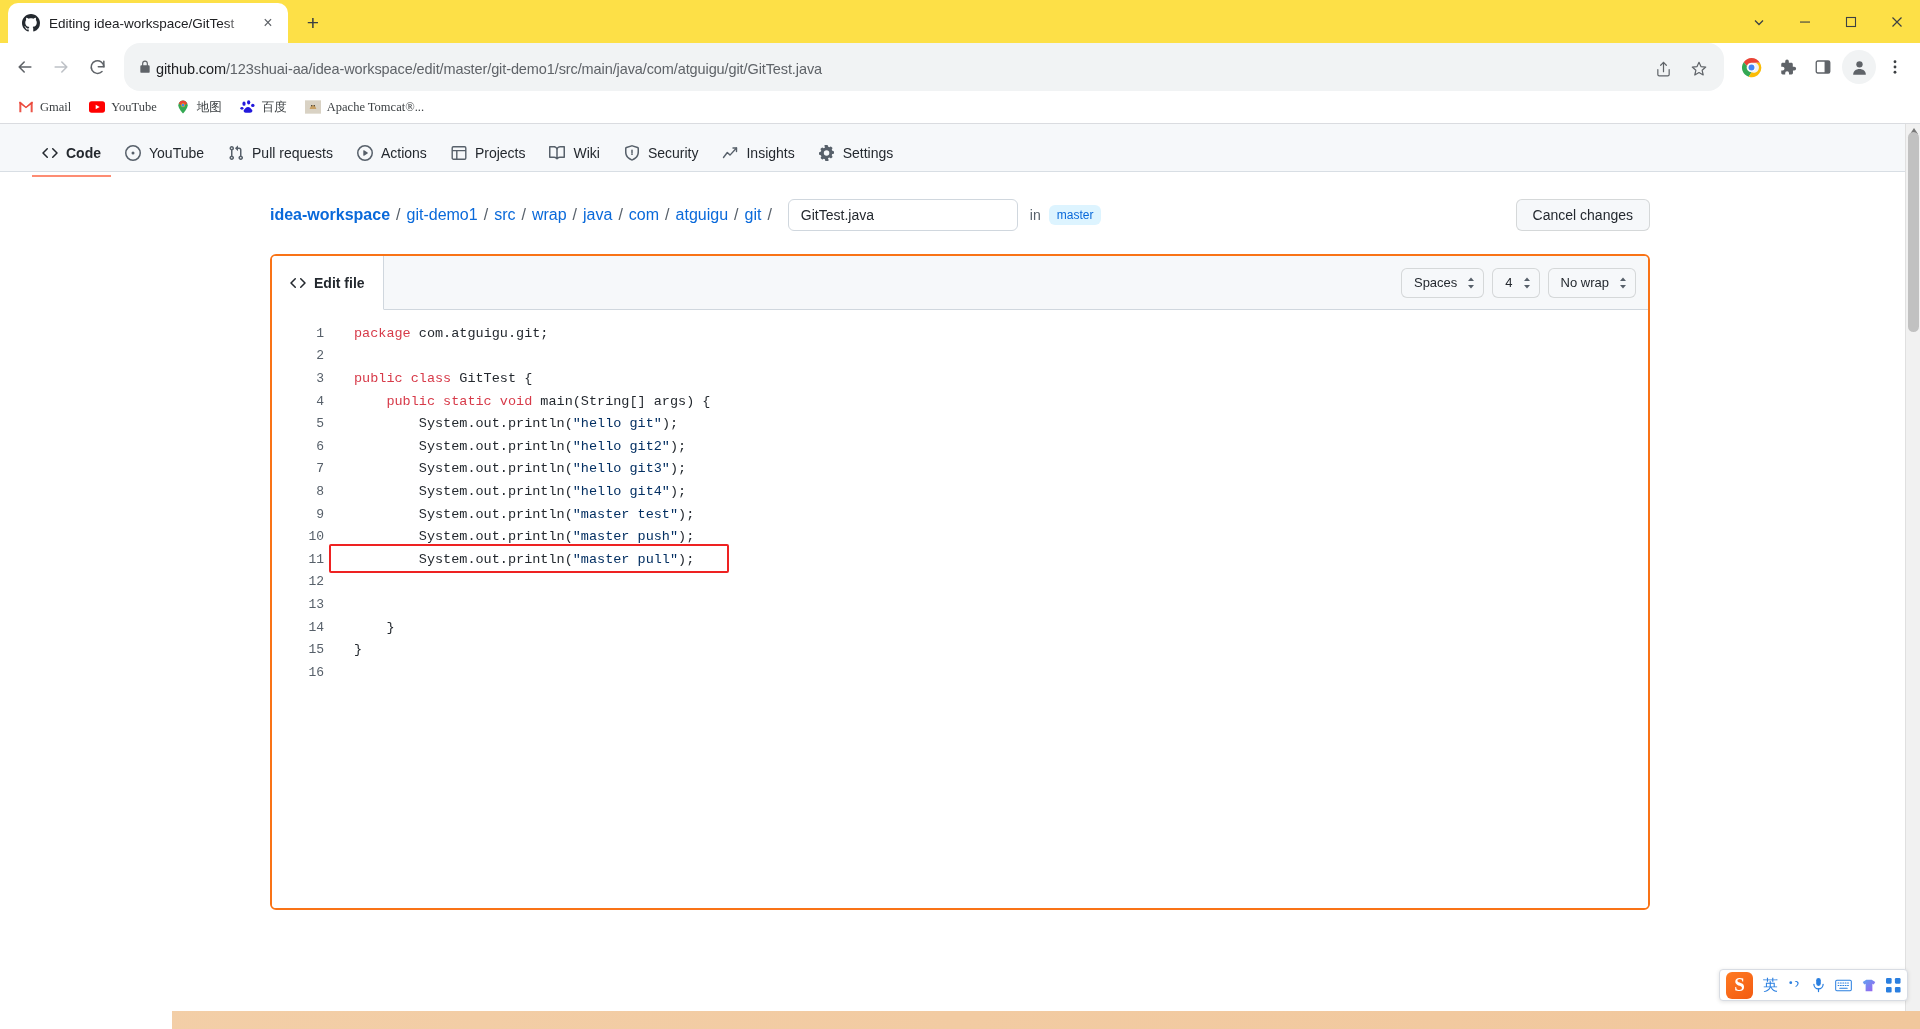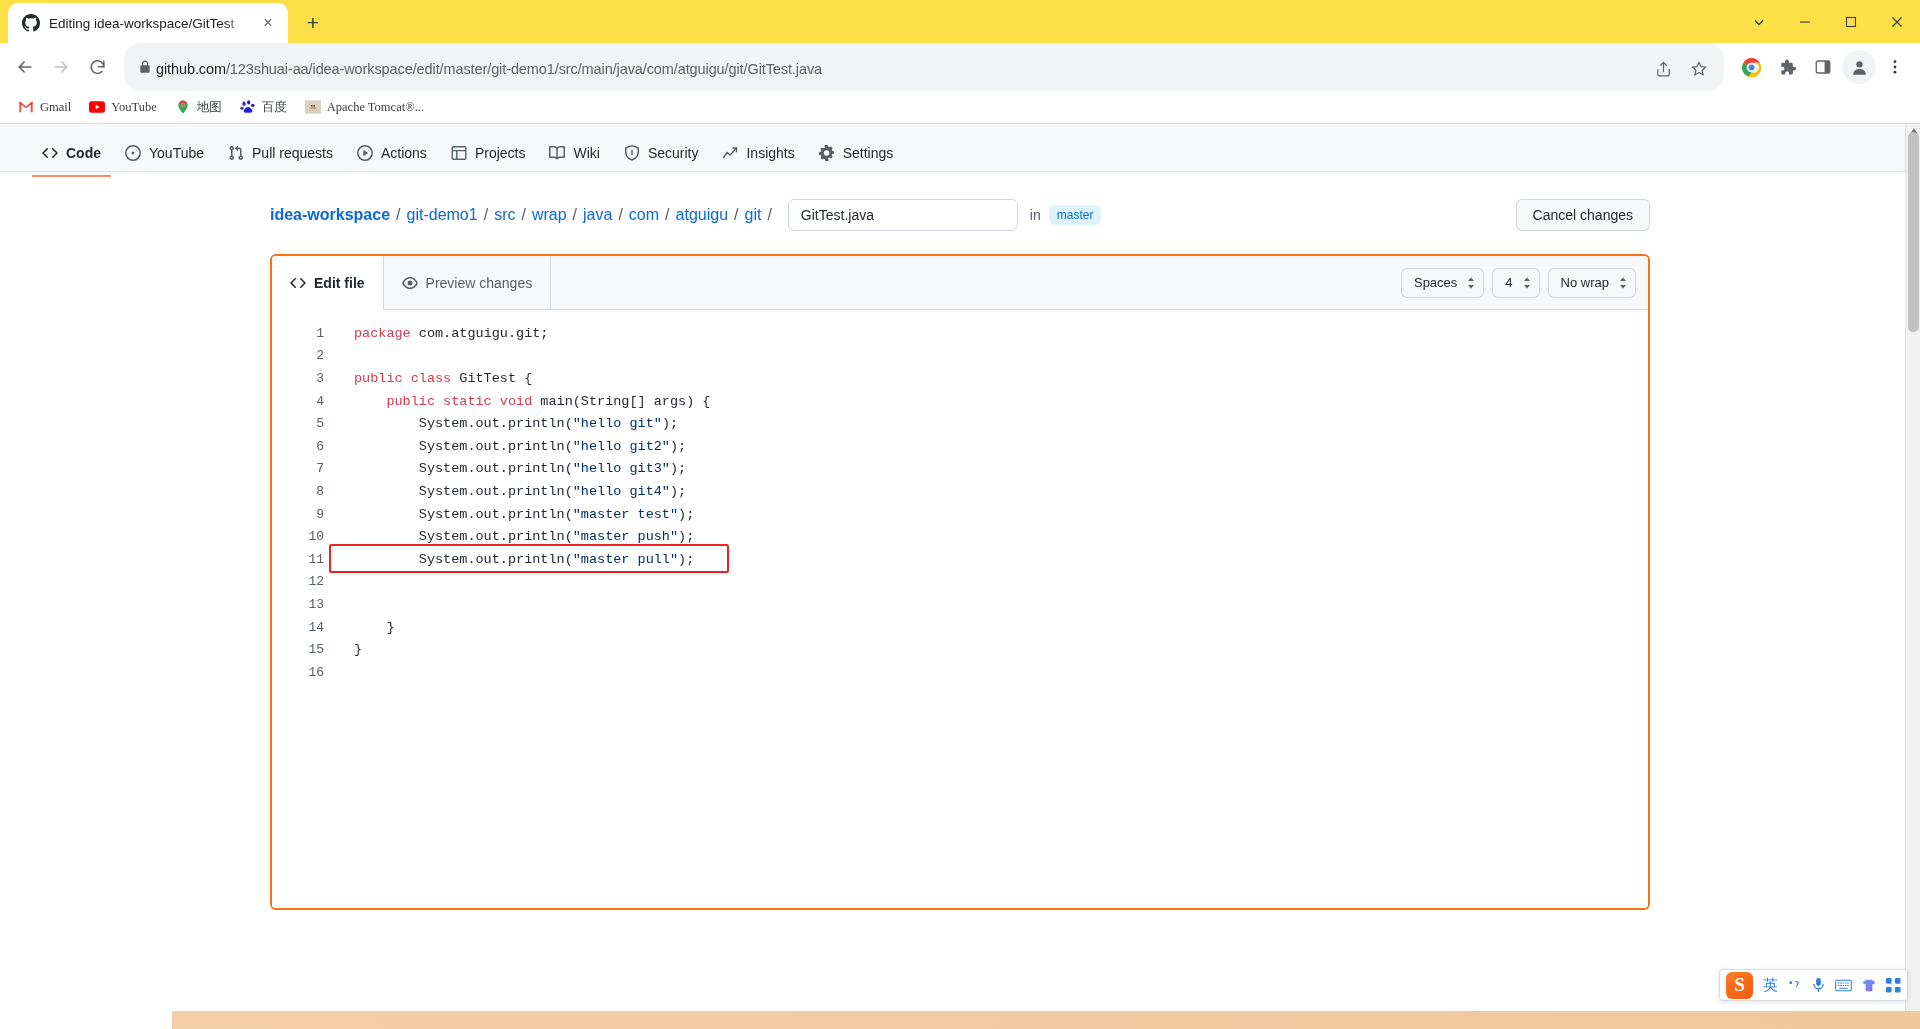--- a/index.html
+++ b/index.html
@@ -497,28 +497,20 @@
 
         <div class="editor-card">
           <div class="editor-head">
             <div class="etab active">
               <span class="ico">
                   <svg width="16" height="16" viewBox="0 0 16 16" fill="currentColor">
                     <path d="M4.72 3.22a.75.75 0 0 1 1.06 1.06L2.06 8l3.72 3.72a.75.75 0 1 1-1.06 1.06L.47 8.53a.75.75 0 0 1 0-1.06zm6.56 0a.75.75 0 1 0-1.06 1.06L13.94 8l-3.72 3.72a.75.75 0 1 0 1.06 1.06l4.25-4.25a.75.75 0 0 0 0-1.06z"></path>
                   </svg>
                 </span>
               <span>Edit file</span>
-            </div>
-            <div class="etab">
-              <span class="ico">
-                  <svg width="16" height="16" viewBox="0 0 16 16" fill="currentColor">
-                    <path d="M8 2c3.5 0 6.4 2.6 7.7 5.6a1 1 0 0 1 0 .8C14.4 11.4 11.5 14 8 14S1.6 11.4.3 8.4a1 1 0 0 1 0-.8C1.6 4.6 4.5 2 8 2zm0 1.5c-2.7 0-5.1 2-6.2 4.5 1.1 2.5 3.5 4.5 6.2 4.5s5.1-2 6.2-4.5C13.1 5.5 10.7 3.5 8 3.5zm0 2a2.5 2.5 0 1 1 0 5 2.5 2.5 0 0 1 0-5z"></path>
-                  </svg>
-                </span>
-              <span>Preview changes</span>
             </div>
             <div class="ehead-right">
               <div class="selectwrap">
                 <span>Spaces</span>
                 <span class="chev">
                   <svg width="8" height="12" viewBox="0 0 8 12" fill="currentColor">
                       <path d="M4 0.5L7 4H1z"></path>
                       <path d="M4 11.5L1 8h6z"></path>
                     </svg>
                 </span>

